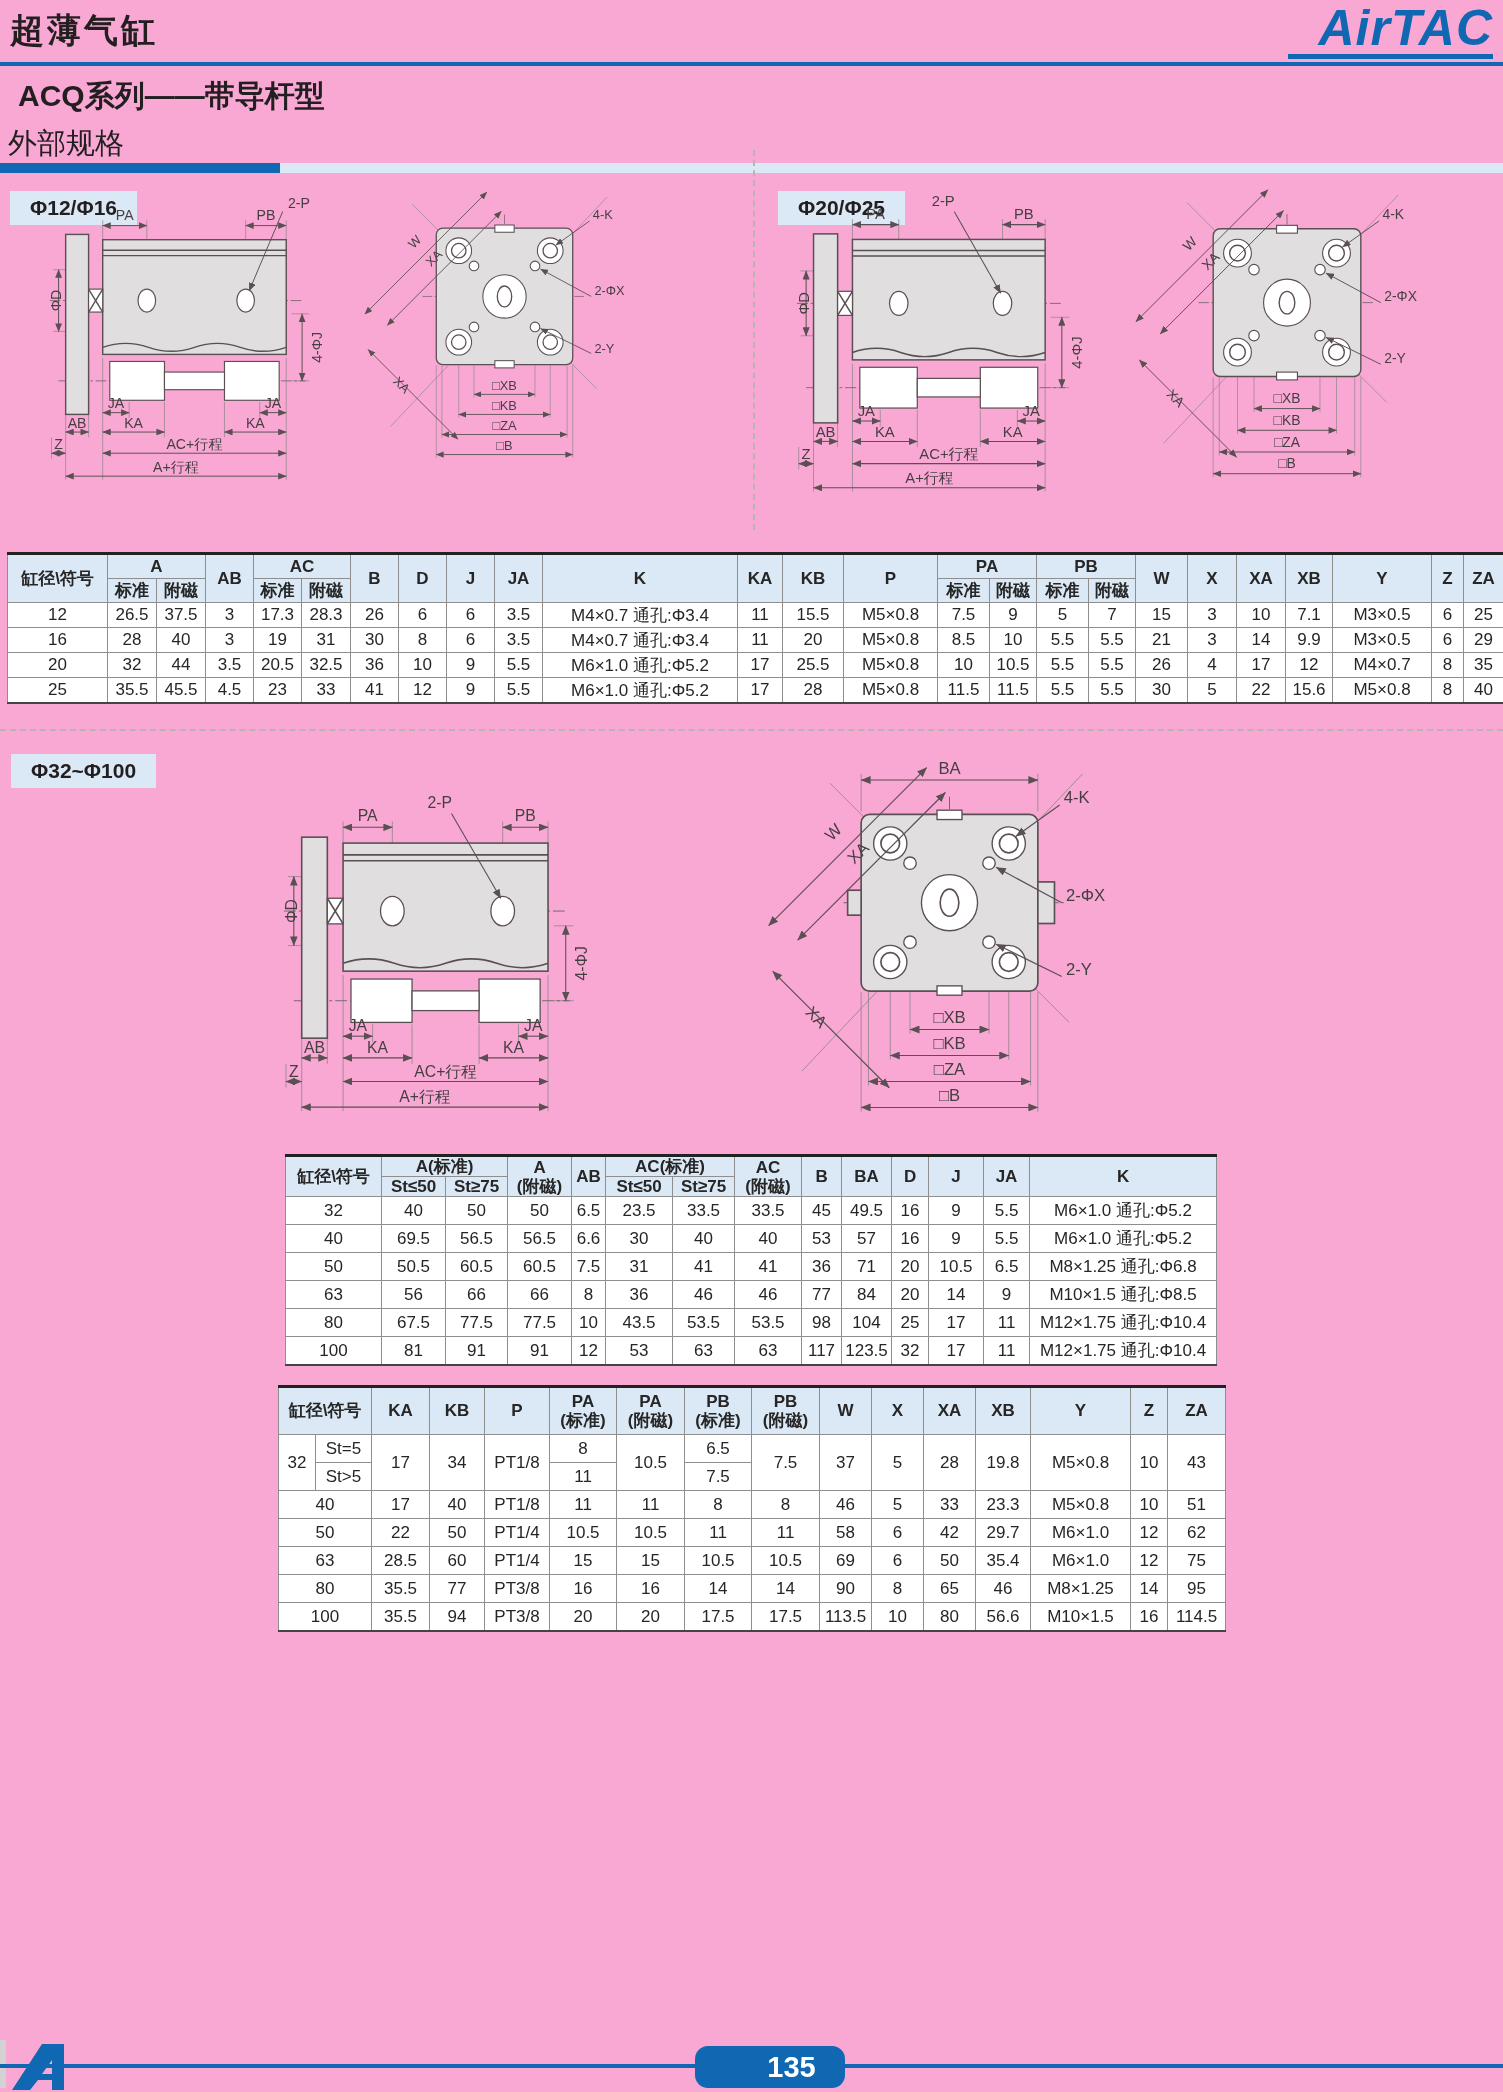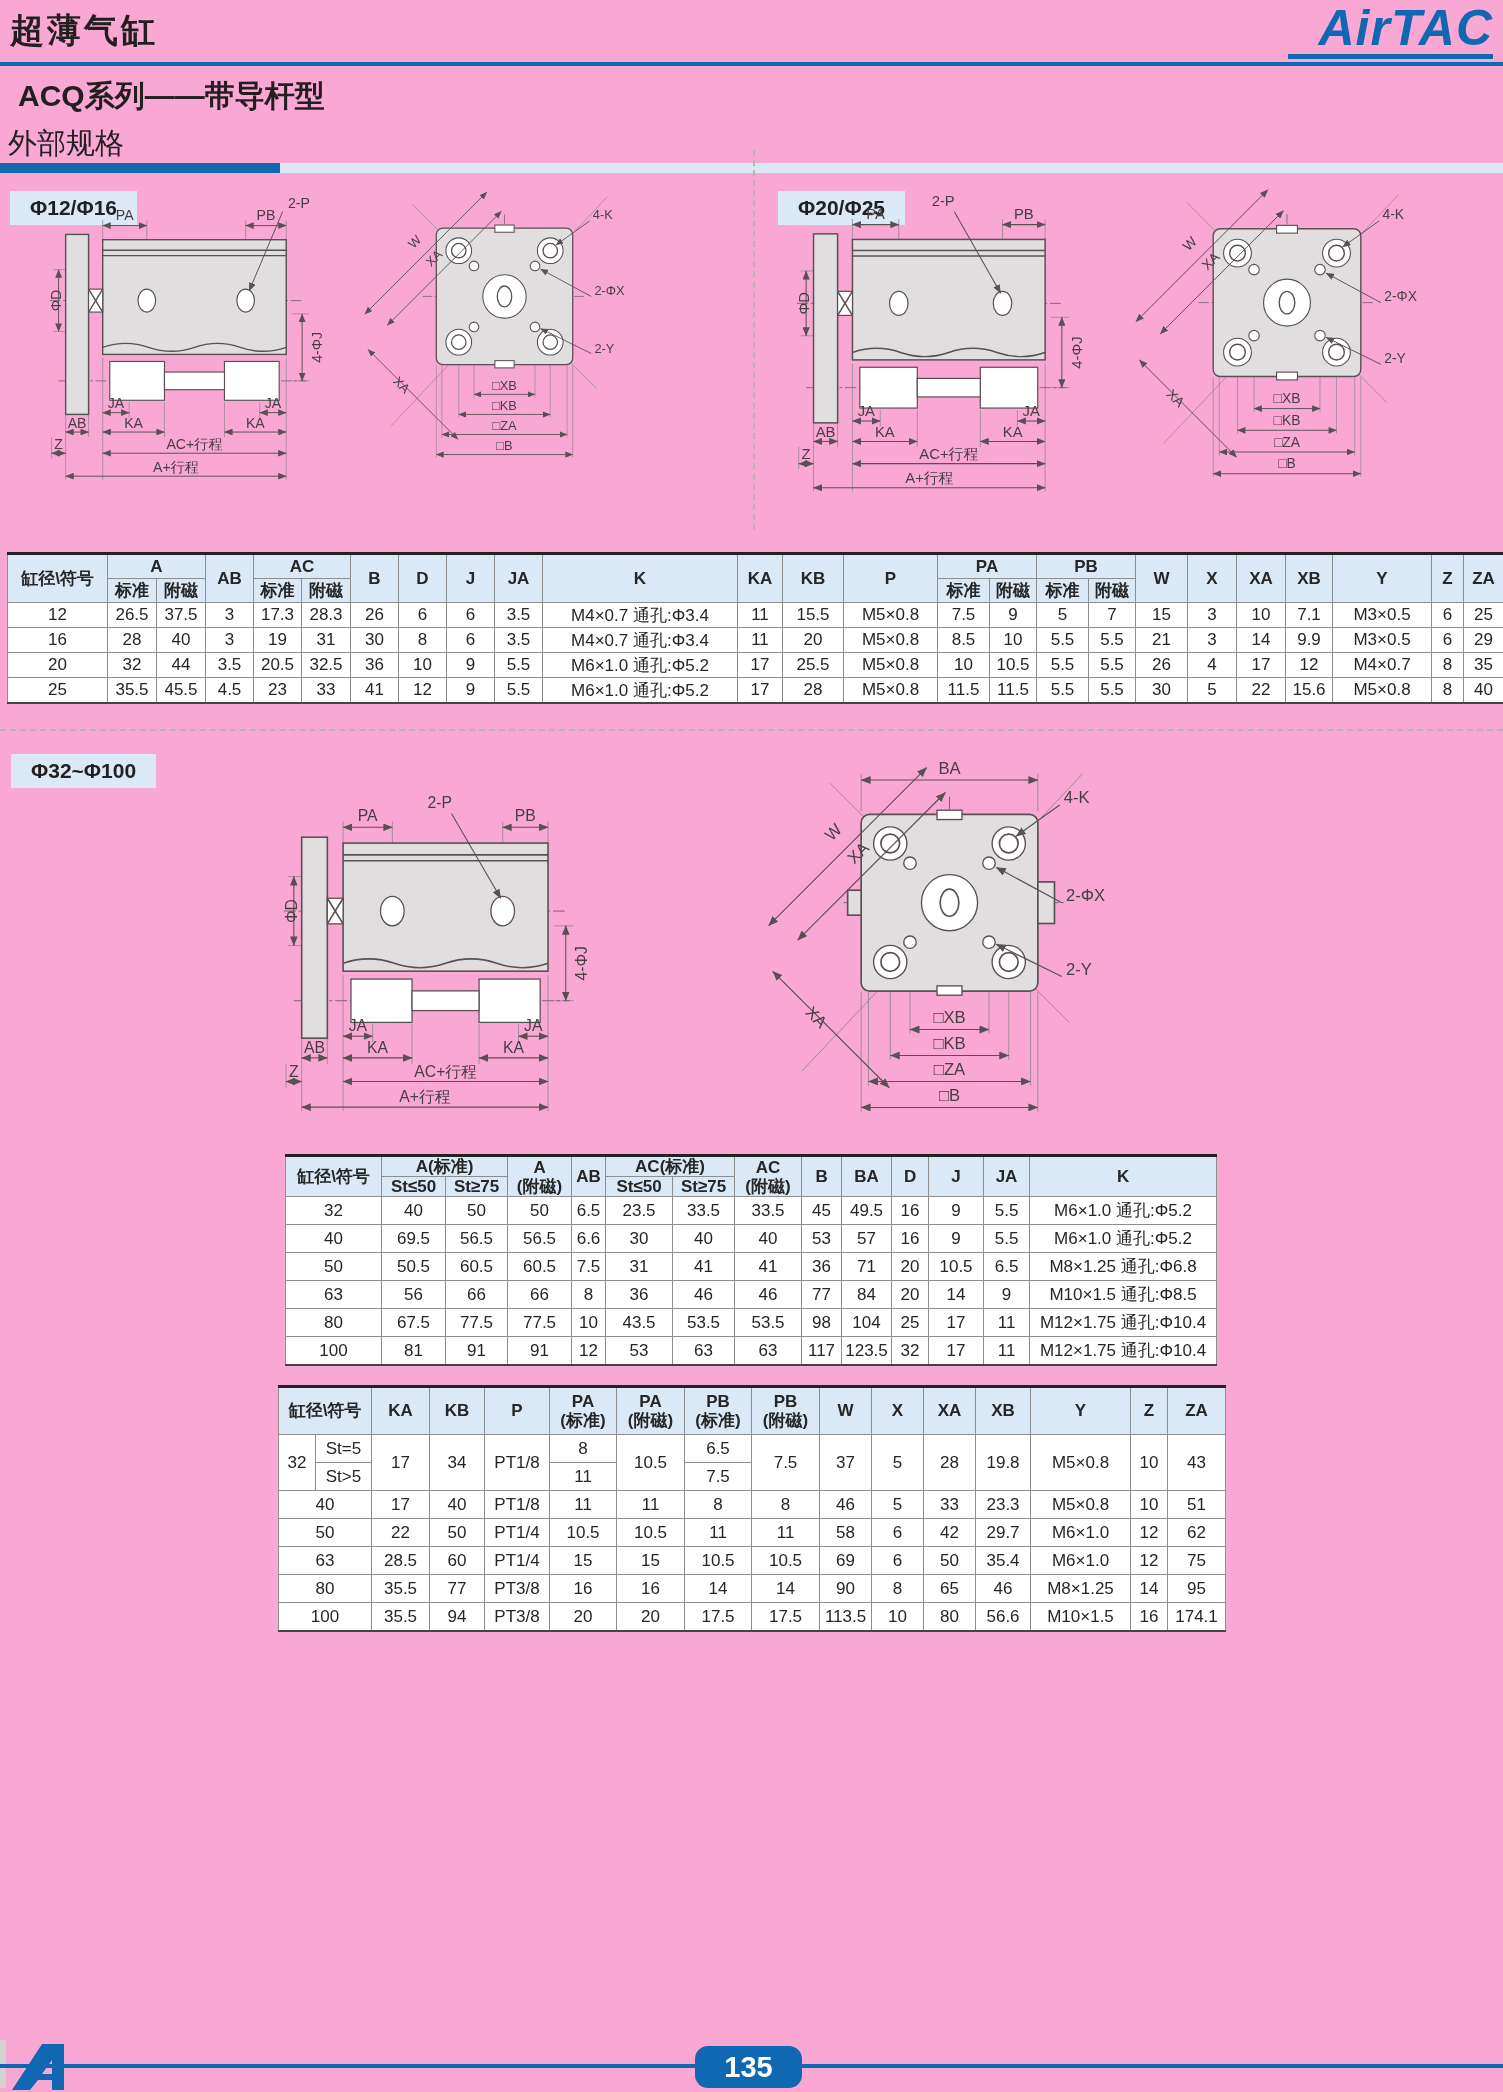--- a/index.html
+++ b/index.html
@@ -39,21 +39,21 @@
   .wfill{fill:#fff;stroke:#5a4f53;stroke-width:1.3;}
   .cl{stroke:#6a6064;stroke-width:0.9;fill:none;stroke-dasharray:12 3 3 3;}
   .ext line,.extl{stroke:#8d8589;stroke-width:0.8;}
   .dim line{stroke:#5a4f53;stroke-width:1.1;fill:none;
             marker-start:url(#ae);marker-end:url(#ae);}
   .ldr{stroke:#5a4f53;stroke-width:1.1;fill:none;marker-end:url(#ae);}
   text.dl{font-size:16px;font-family:"Liberation Sans","DejaVu Sans",sans-serif;fill:#463f42;}
 
   .footer-line{left:0;top:2064px;width:1503px;height:4px;background:#1068b3;}
   .page-badge{left:695px;top:2046px;width:107px;height:42px;background:#1068b3;border-radius:13px;
-      color:#fff;font-size:29px;font-weight:bold;text-align:center;line-height:42px;}
+      color:#fff;font-size:29px;font-weight:bold;text-align:center;line-height:42px;padding-left:43px;}
   .gray-sliver{left:0;top:2040px;width:6px;height:48px;background:#d4d1d2;}
 </style>
 </head>
 <body>
 
 <div class="page">
 
   <svg width="0" height="0" style="position:absolute">
     <defs>
       <marker id="ae" viewBox="0 0 10 8" refX="9.5" refY="4" markerWidth="9" markerHeight="7" orient="auto-start-reverse">
@@ -937,21 +937,21 @@
           <td>20</td>
           <td>20</td>
           <td>17.5</td>
           <td>17.5</td>
           <td>113.5</td>
           <td>10</td>
           <td>80</td>
           <td>56.6</td>
           <td>M10×1.5</td>
           <td>16</td>
-          <td>174.1</td>
+          <td>114.5</td>
         </tr>
       </tbody>
   </table>
 
   <div class="abs gray-sliver"></div>
   <svg class="abs" style="left:8px;top:2036px;" width="64" height="56" viewBox="0 0 64 56">
     <path d="M4 54 L34 8 L56 8 L56 54 L44 54 L44 44 L30 44 L22 54 Z M44 24 L34 38 L44 38 Z" fill="#1068b3" fill-rule="evenodd"></path>
   </svg>
   <div class="abs footer-line"></div>
   <div class="abs page-badge">135</div>

